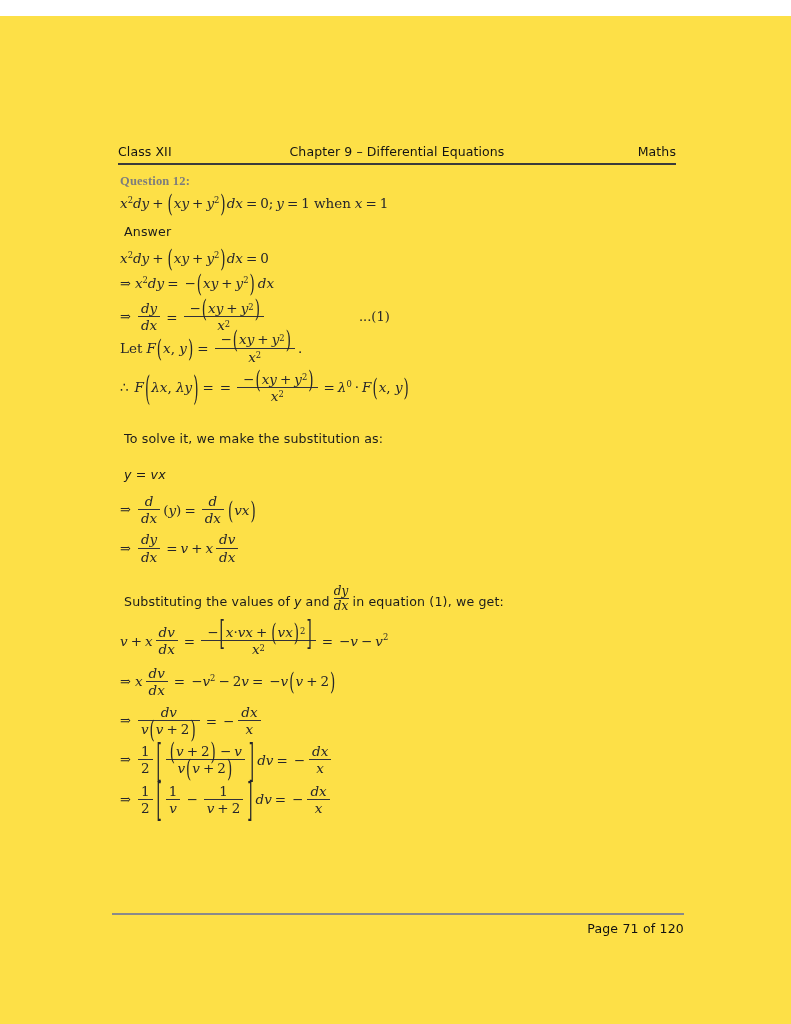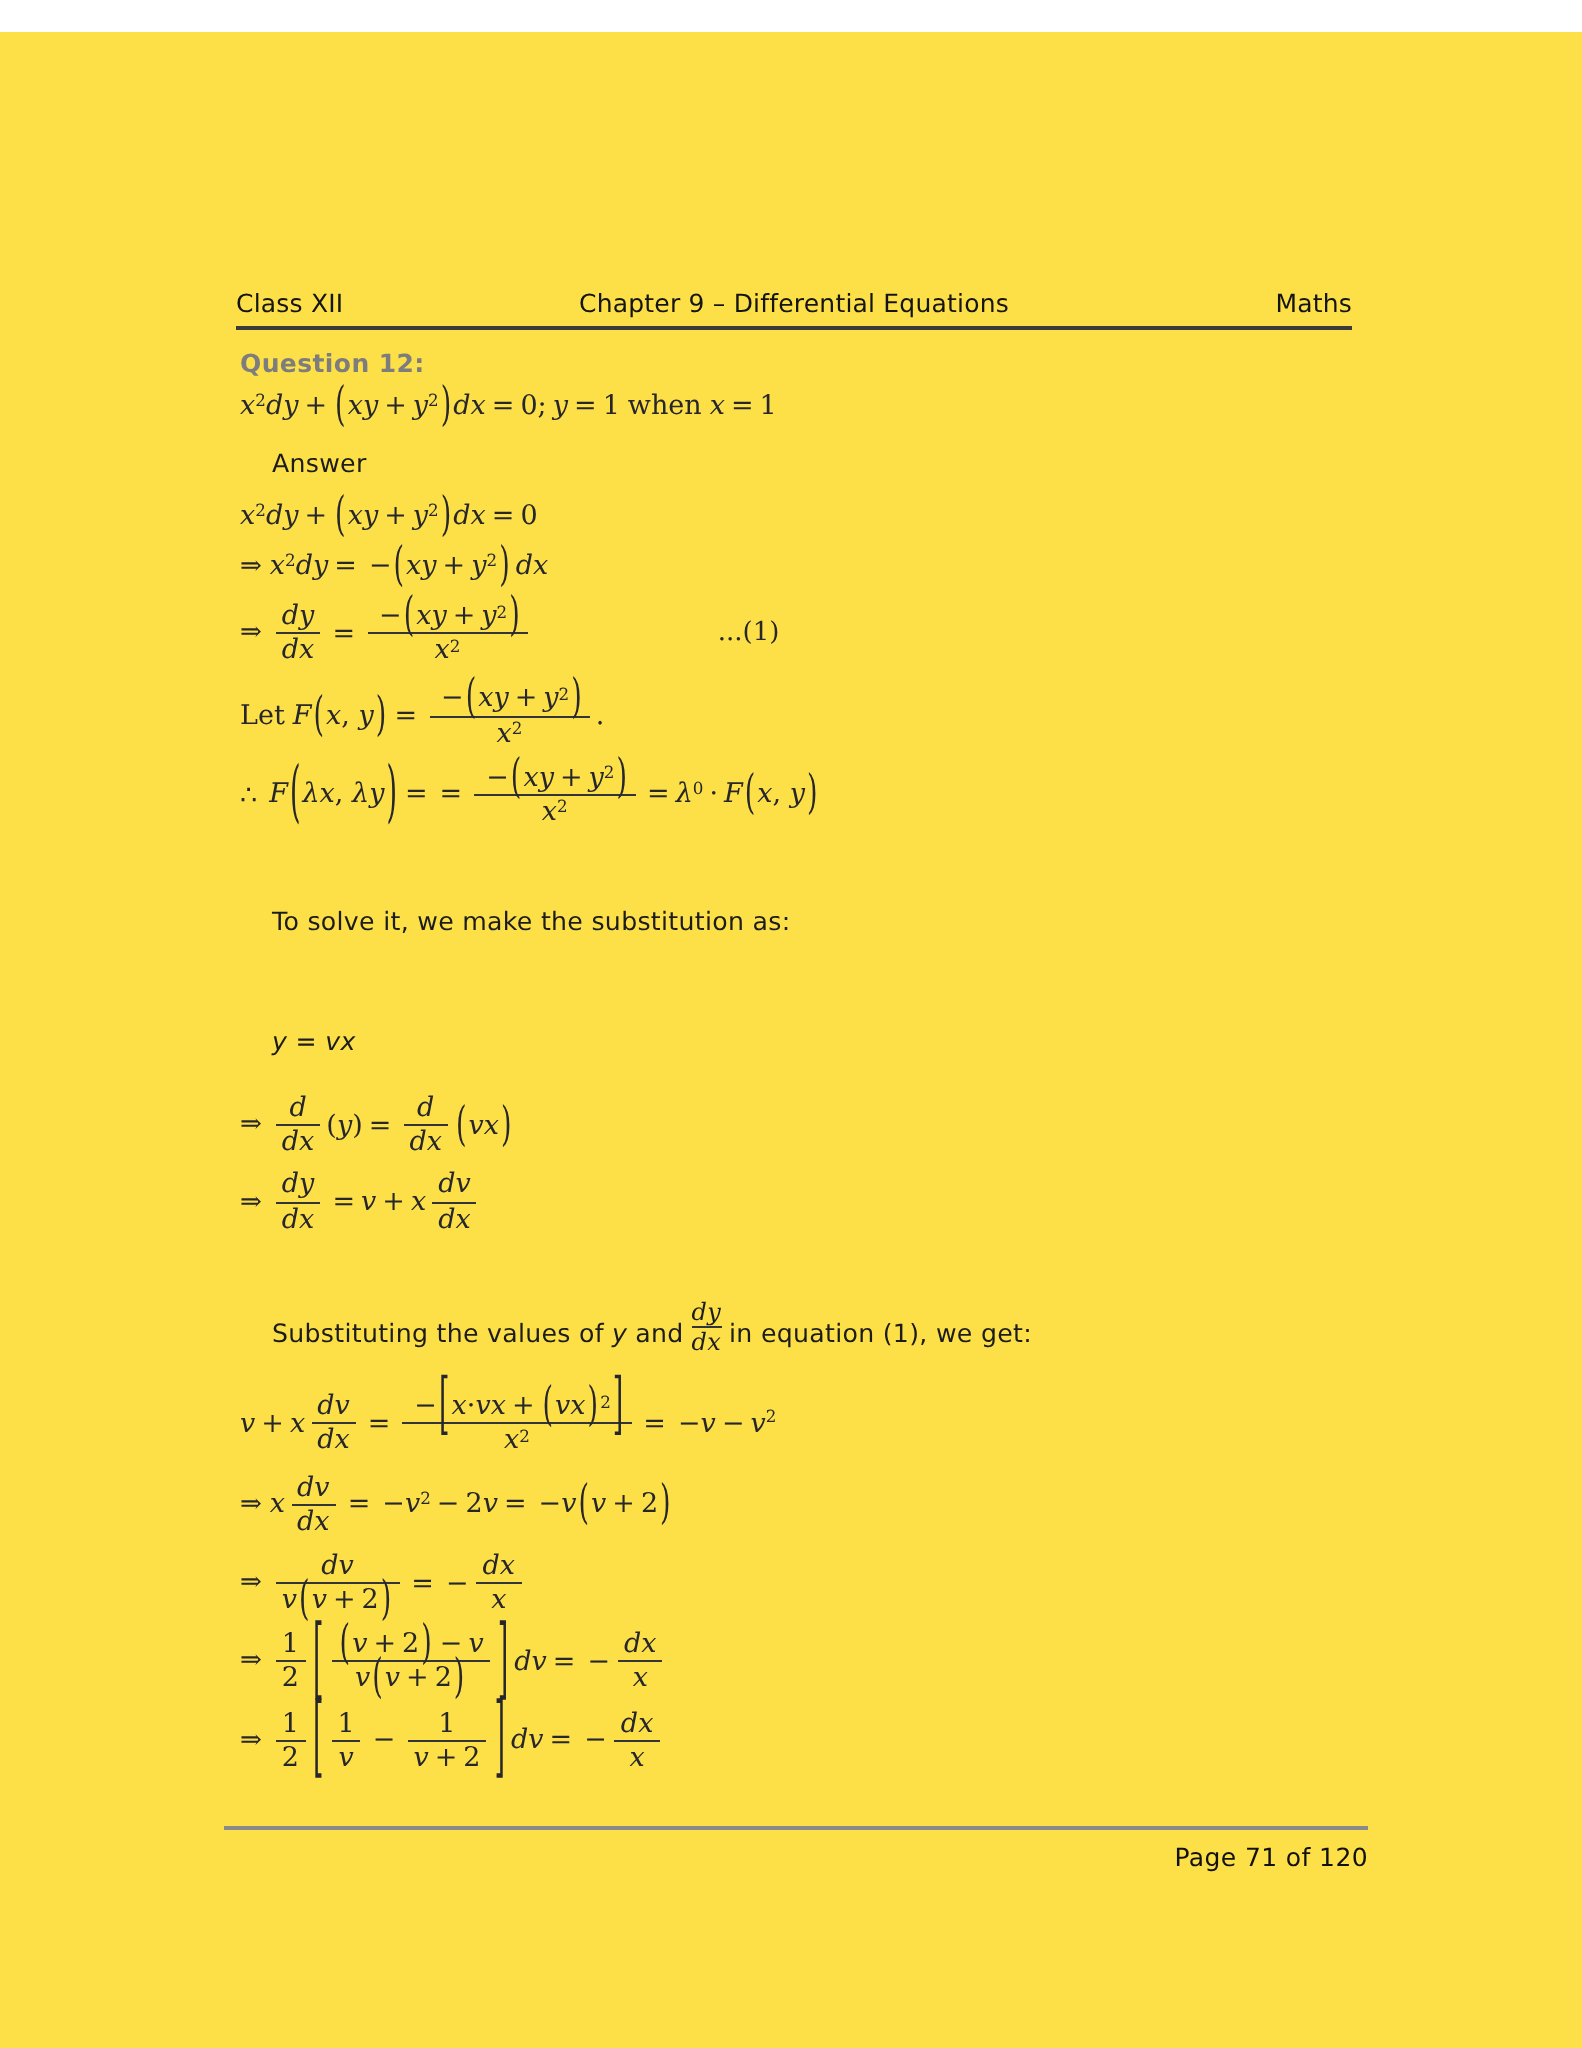--- a/index.html
+++ b/index.html
@@ -62,26 +62,27 @@
     top: 158px;
     width: 560px;
   }
 
   .qlabel {
     font-size: 12.5px;
     font-weight: bold;
     color: #7d7d7d;
     margin: 0 0 4px 0;
     letter-spacing: .2px;
+    font-family: Liberation Serif, serif;
   }
 
   .ptext {
     font-size: 12.6px;
     color: #1c1c1c;
-    margin: 16px;
+    margin: 4px;
     line-height: 21px;
     letter-spacing: .15px;
   }
 
   .ptext.answer { margin-top: 10px; margin-bottom: 2px;}
 
   
   .mathline {
     font-family: "DejaVu Serif", serif;
     font-style: italic;
@@ -295,21 +296,21 @@
           <span class="num">
             <span class="op" style="padding-right:0;">−</span><span class="delim d-tall">(</span><i>xy</i><span class="op">+</span><i>y</i><span class="supn">2</span><span class="delim d-tall">)</span>
           </span>
           <span class="bar"></span>
           <span class="den"><i>x</i><span class="supn">2</span></span>
         </span>
       </span>
       <span class="eqnum">...(1)</span>
     </div>
 
-    <div class="mathline" style="margin-top:10px;align-items:flex-end;">
+    <div class="mathline" style="margin-top:0;align-items:flex-end;">
       <span class="mrow">
         <span class="up" style="padding-right:4px;">Let</span>
         <span>
             <i>F</i>
           </span>
         <span class="delim d-tall">(</span>
         <span>
             <i>x</i>
             <span class="up">,&nbsp;</span>
             <i>y</i>

